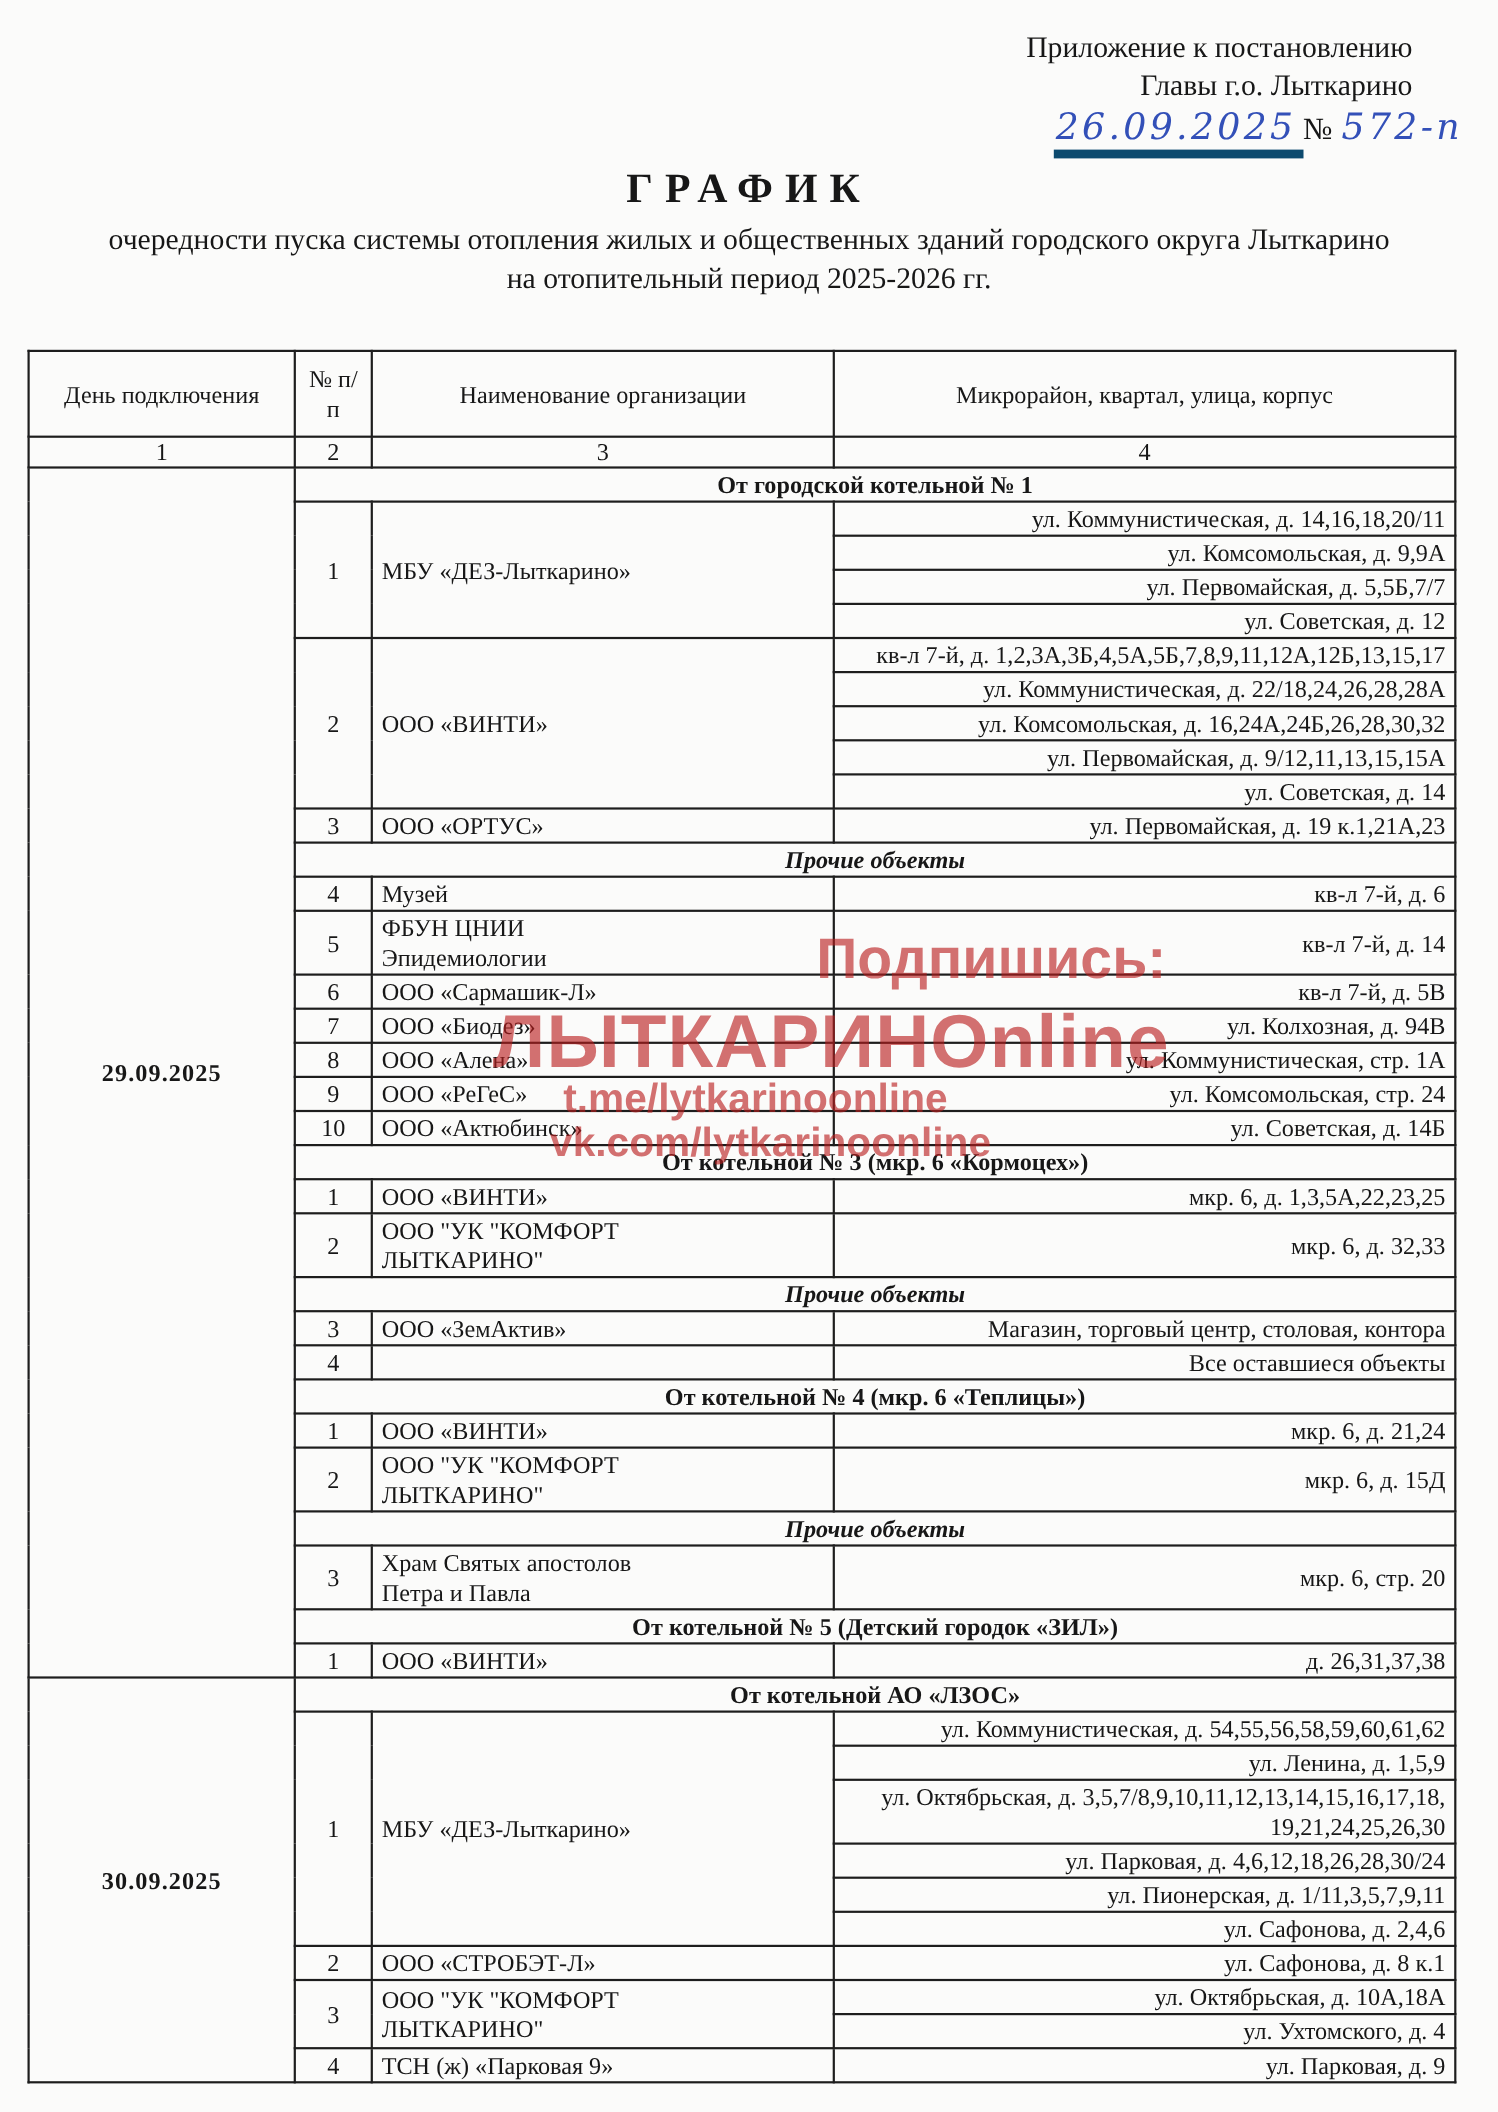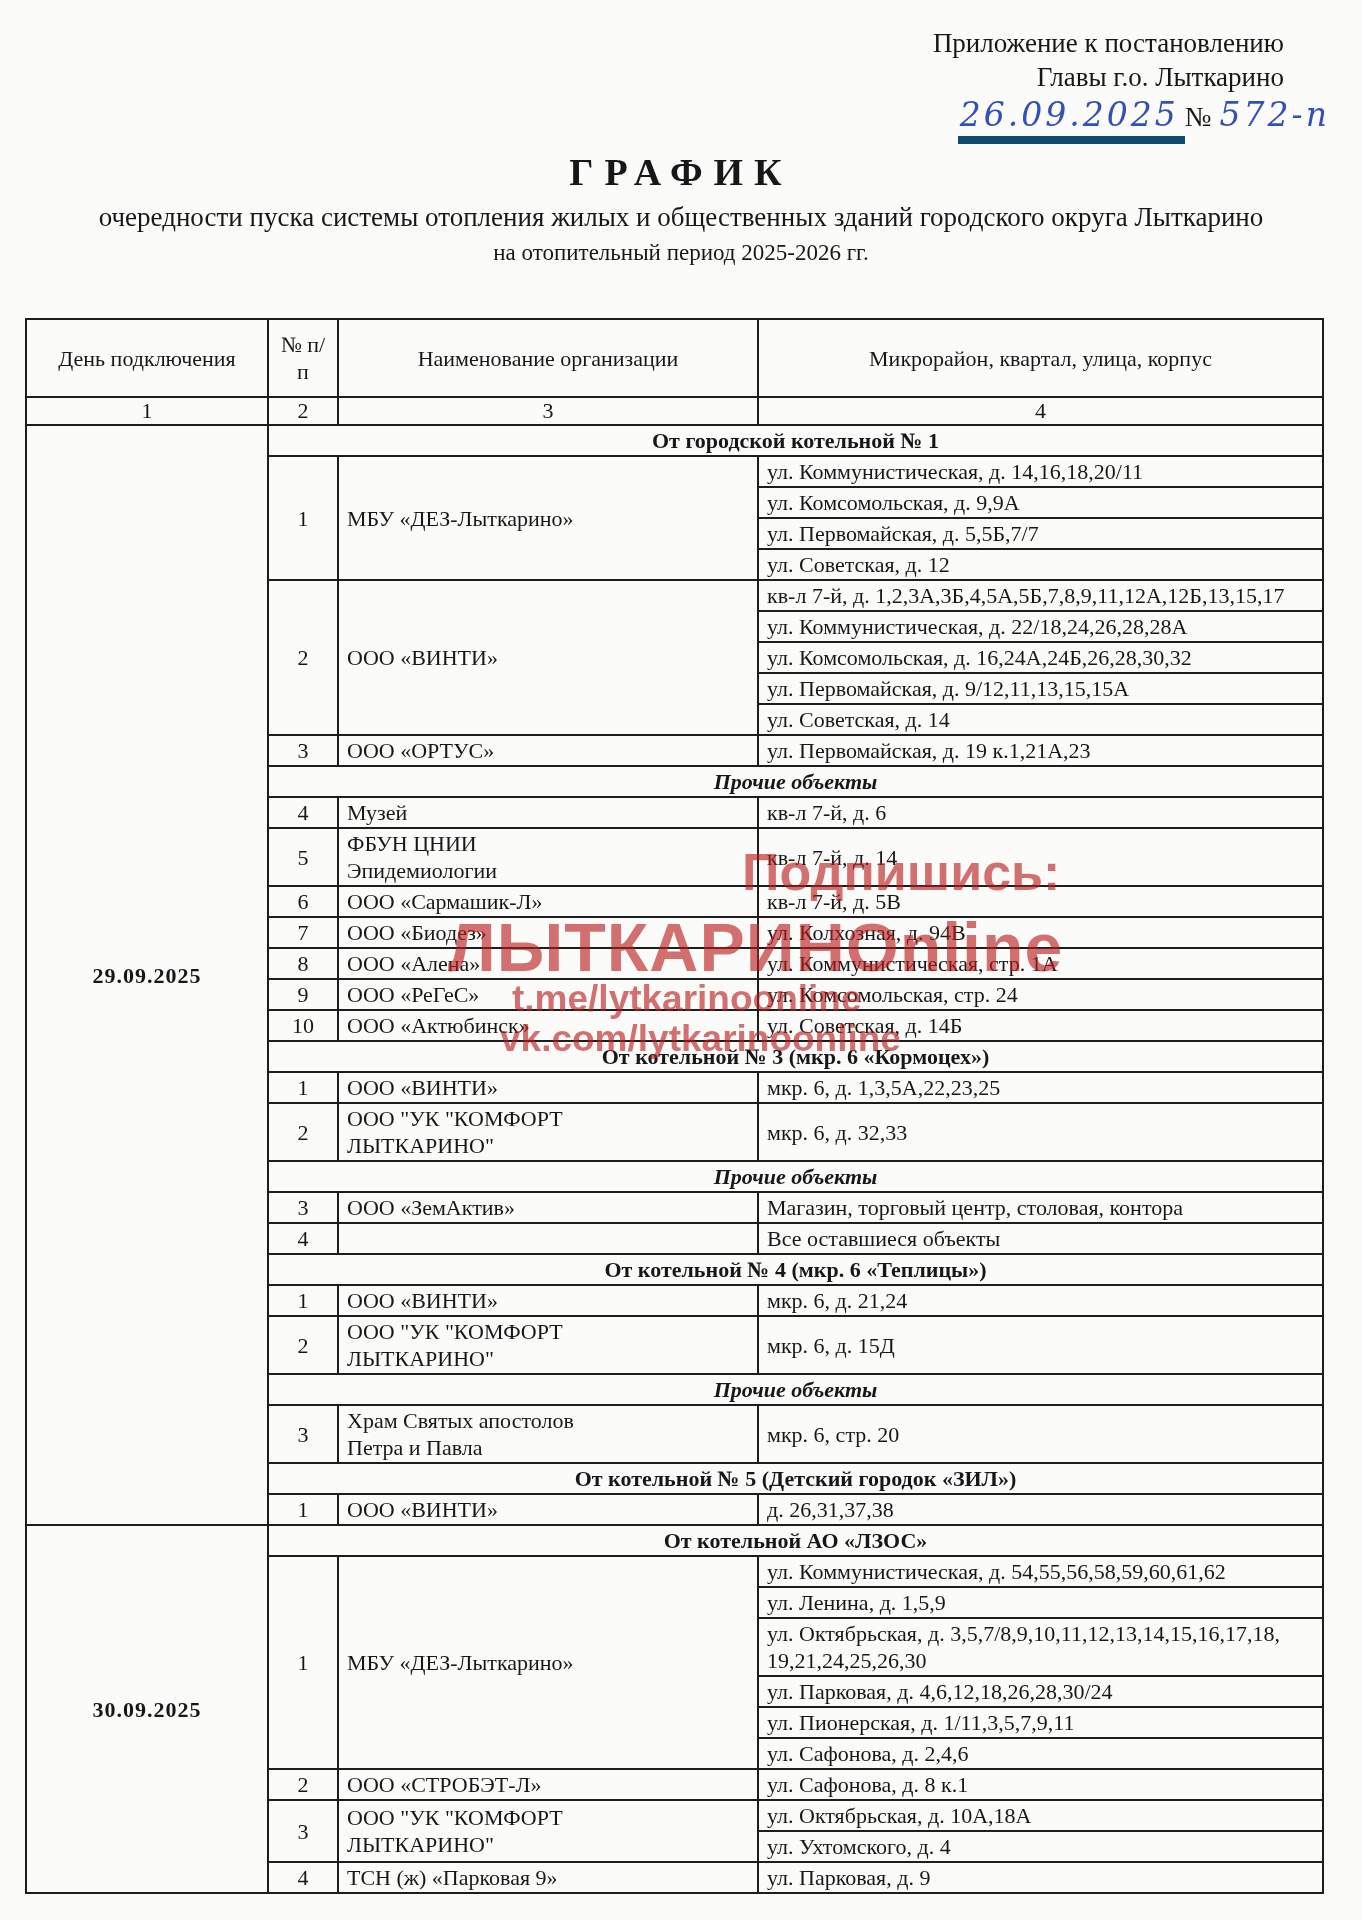--- a/index.html
+++ b/index.html
@@ -20,21 +20,21 @@
   }
   .hw-row{margin-top:4px;font-size:33px;color:#3350b8;margin-right:-46px;}
   .hw{font-style:italic;letter-spacing:3px;font-family:"DejaVu Serif",serif;}
   .hw-date{border-bottom:8px solid #0c4a6e;padding:0 6px 2px 2px;}
   .num-sign{color:#171717;font-style:normal;letter-spacing:0;font-size:28px;font-family:"Liberation Serif",serif;}
 
   
   .title-block{position:absolute;top:150px;left:0;width:100%;text-align:center;}
   .doc-title{font-size:38px;font-weight:bold;letter-spacing:11px;}
   .doc-sub{font-size:27px;line-height:36px;margin-top:5px;}
-  .doc-sub2{font-size:23px;line-height:36px;}
+  .doc-sub2{font-size:27px;line-height:36px;}
 
   
   table{
     position:absolute;top:318px;left:25px;
     border-collapse:collapse;table-layout:fixed;width:1297px;
     background:transparent;
   }
   td,th{
     border:2px solid #1d1d1d;
     font-size:22px;line-height:27px;
@@ -43,21 +43,21 @@
     vertical-align:middle;
     word-wrap:break-word;
   }
   th.col-head{text-align:center;padding:11px 8px;}
   .num-row td{text-align:center;line-height:24px;padding:1px 4px;}
   .section-title{text-align:center;font-weight:bold;}
   .section-title.italic{font-style:italic;}
   .date-cell{text-align:center;font-weight:bold;vertical-align:middle;letter-spacing:1px;margin-left:16px;}
   .num-cell{text-align:center;}
   .org-cell{white-space:pre-line;text-align:left;}
-  .addr-cell{text-align:left;}
+  .addr-cell{text-align:right;}
 
   
   .watermark{position:absolute;left:0;top:0;width:100%;height:100%;pointer-events:none;
     font-family:"Liberation Sans",sans-serif;color:#b91c1c;opacity:.62;}
   .watermark span{position:absolute;white-space:nowrap;}
   .wm1{left:742px;top:842px;font-size:52px;font-weight:bold;}
   .wm2{left:448px;top:908px;font-size:68px;font-weight:bold;letter-spacing:1px;}
   .wm3{left:512px;top:978px;font-size:37px;font-weight:bold;}
   .wm4{left:500px;top:1018px;font-size:37px;font-weight:bold;}
 </style>

